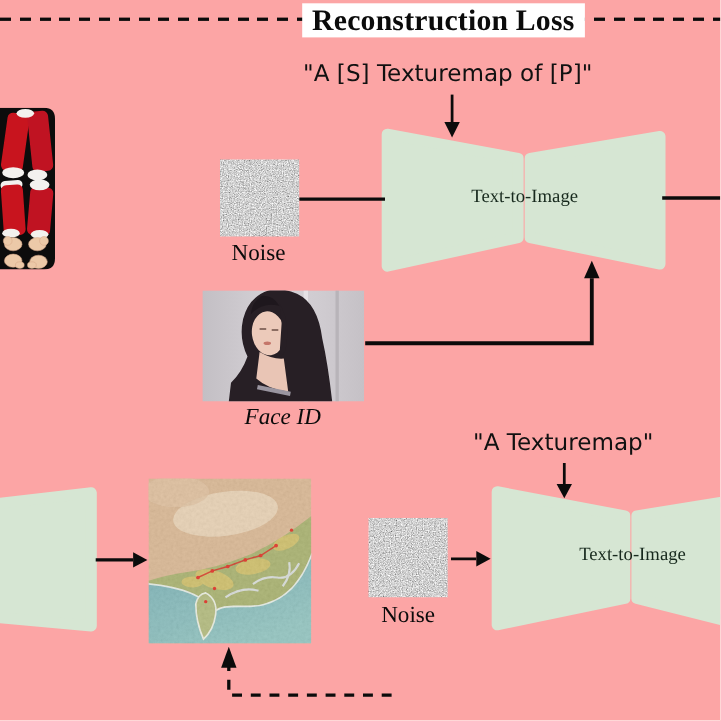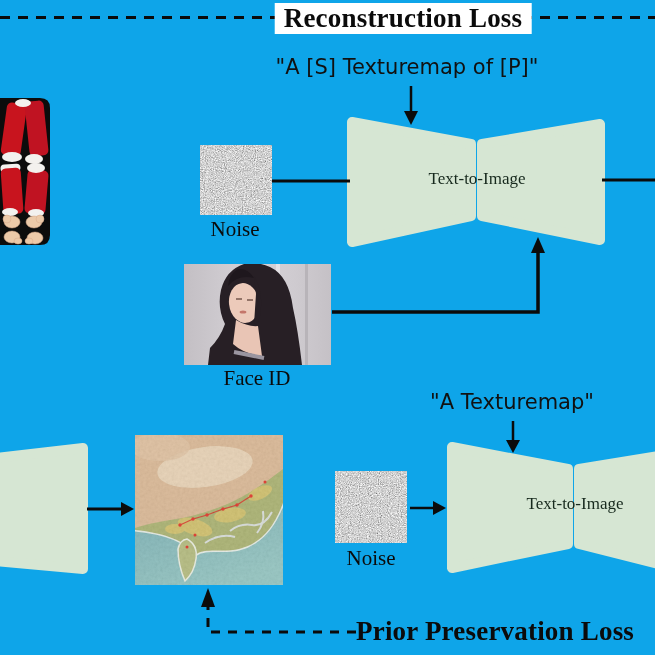--- a/index.html
+++ b/index.html
@@ -1,16 +1,16 @@
 <!DOCTYPE html>
 <html><head>
 <meta charset="utf-8">
 <style>
   html,body{margin:0;padding:0;background:#fff;}
-  #canvas{position:relative;width:655px;height:655px;background:#0ea5e9;overflow:hidden;
+  #canvas{position:relative;width:655px;height:655px;background:#fca5a5;overflow:hidden;
           font-family:"Liberation Serif","DejaVu Serif",serif;}
   .abs{position:absolute;}
   .loss-title{font-weight:700;font-size:27px;color:#0b0b0b;white-space:nowrap;letter-spacing:.2px;}
   .prompt{font-family:"DejaVu Sans","Liberation Sans",sans-serif;font-size:21px;color:#111;
           white-space:nowrap;transform:translateX(-50%);}
   .model-label{font-size:17px;color:#17291d;white-space:nowrap;transform:translateX(-50%);}
   .img-label{font-size:21px;color:#0b0b0b;white-space:nowrap;transform:translateX(-50%);}
   .dashline{position:absolute;left:0;right:0;top:16px;height:3px;
             background:repeating-linear-gradient(90deg,#0b0b0b 0 10px,transparent 10px 18px);}
   .title-top{left:403px;top:3px;transform:translateX(-50%);background:#ffffff;padding:0 9px;z-index:3;}
@@ -142,21 +142,21 @@
       <path d="M44,22 Q54,10 70,14 Q64,4 54,5 Q45,10 44,22 Z" fill="#1e171d"></path>
       <ellipse cx="60" cy="39" rx="15" ry="20" fill="#eccaba" transform="rotate(-7 60 39)"></ellipse>
       <path d="M70,12 Q80,28 76,52 Q74,60 70,60 L72,30 Z" fill="#271f25"></path>
       <line x1="52" y1="35" x2="58" y2="35" stroke="#6d4f46" stroke-width="1.4"></line>
       <line x1="63" y1="36" x2="69" y2="36" stroke="#6d4f46" stroke-width="1.4"></line>
       <ellipse cx="59" cy="48" rx="3.4" ry="1.6" fill="#c4766a"></ellipse>
       <path d="M52,56 L49,80 Q60,90 78,92 L74,62 Q64,63 52,56 Z" fill="#e9c5b5"></path>
       <line x1="50" y1="88" x2="80" y2="94" stroke="#9a95a0" stroke-width="4"></line>
     </g>
   </svg>
-  <span class="abs img-label" style="left:257px;top:366px;">Face ID</span>
+  <span class="abs img-label" style="left:257px;top:366px;font-style:italic;">Face ID</span>
 
   <svg class="abs" style="left:135px;top:435px;z-index:2" width="148" height="150" viewBox="0 0 148 150">
     <defs>
       <linearGradient id="seaG" x1="0" y1="0" x2="0.6" y2="1">
         <stop offset="0" stop-color="#79aeb3"></stop>
           <stop offset="1" stop-color="#93c4c0"></stop>
       </linearGradient>
       <filter id="tz" x="0" y="0" width="100%" height="100%">
         <feTurbulence type="fractalNoise" baseFrequency="0.35" numOctaves="3" seed="9"></feTurbulence>
         <feColorMatrix type="saturate" values="0"></feColorMatrix>
@@ -210,15 +210,14 @@
           <feFuncG type="linear" slope="1.5" intercept="-0.12"></feFuncG>
           <feFuncB type="linear" slope="1.5" intercept="-0.12"></feFuncB>
           <feFuncA type="linear" slope="0" intercept="1"></feFuncA>
         </feComponentTransfer>
       </filter>
     </defs>
     <rect width="72" height="72" fill="#888" filter="url(#nz2)"></rect>
   </svg>
   <span class="abs img-label" style="left:371px;top:546px;">Noise</span>
 
-  <span class="abs loss-title" style="left:356px;top:616px;z-index:3">Prior Preservation Loss</span>
 
 </div>
 
 </body></html>

